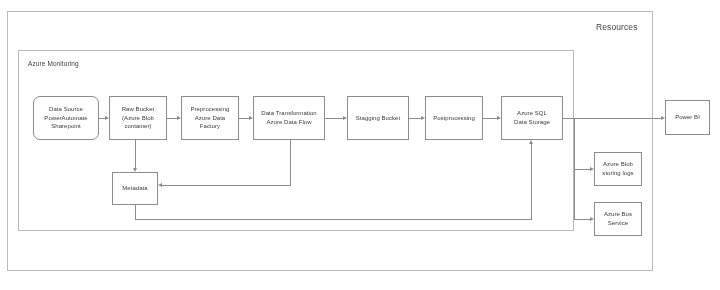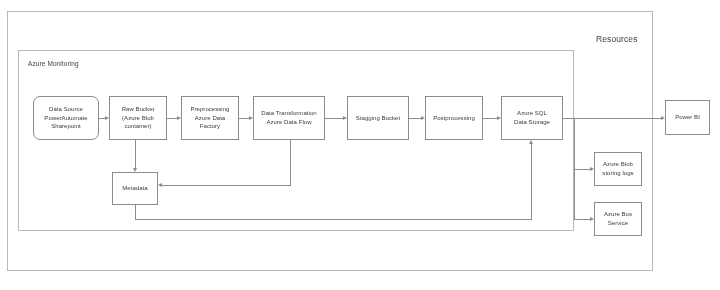--- a/index.html
+++ b/index.html
@@ -29,21 +29,21 @@
   #inner-container { left: 18px; top: 50px; width: 556px; height: 181px; }
 
   .container-label {
     position: absolute;
     font-size: 6.5px;
     color: #3f3f3f;
     white-space: nowrap;
     letter-spacing: 0.1px;
   }
   #label-azure-monitoring { left: 28px; top: 60px; }
-  #label-resources { left: 596px; top: 34px; font-size: 8.5px; }
+  #label-resources { left: 596px; top: 22px; font-size: 8.5px; }
 
   .node {
     position: absolute;
     border: 1px solid #8c8c8c;
     background: #ffffff;
     box-sizing: border-box;
     display: flex;
     align-items: center;
     justify-content: center;
     text-align: center;

